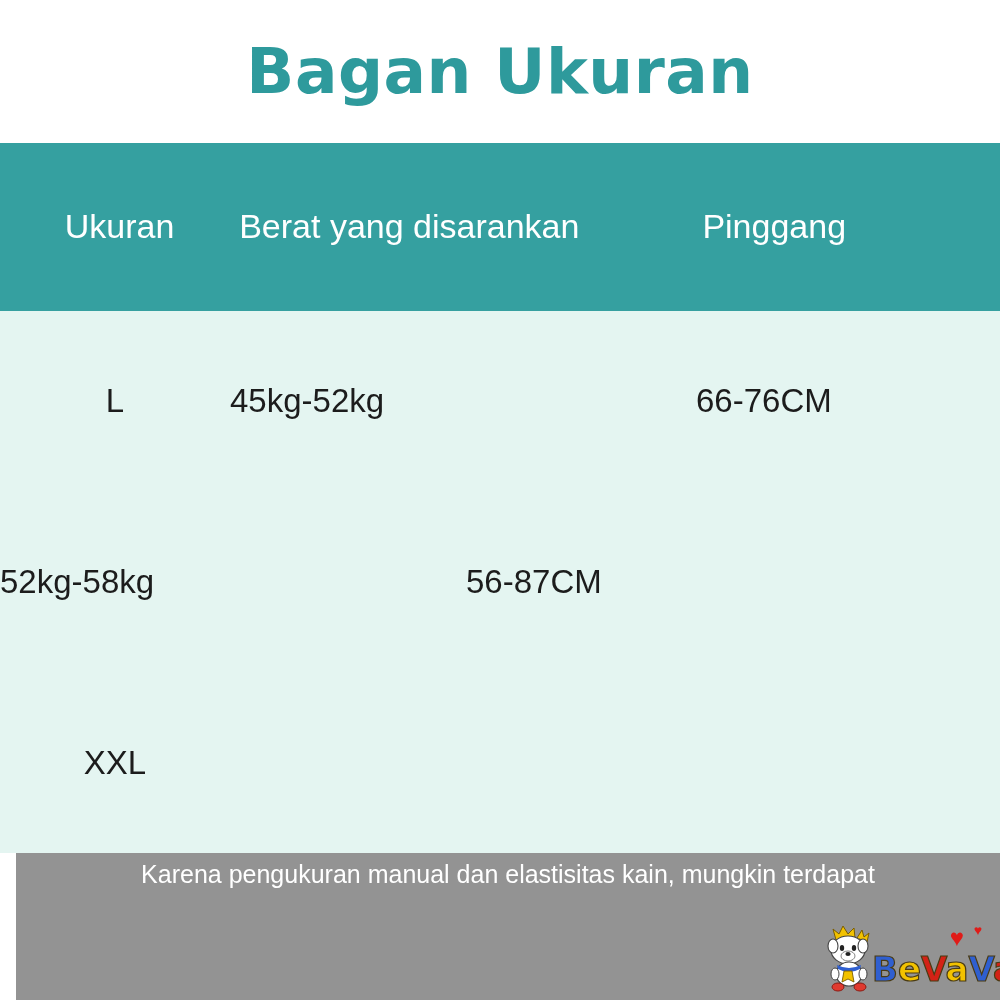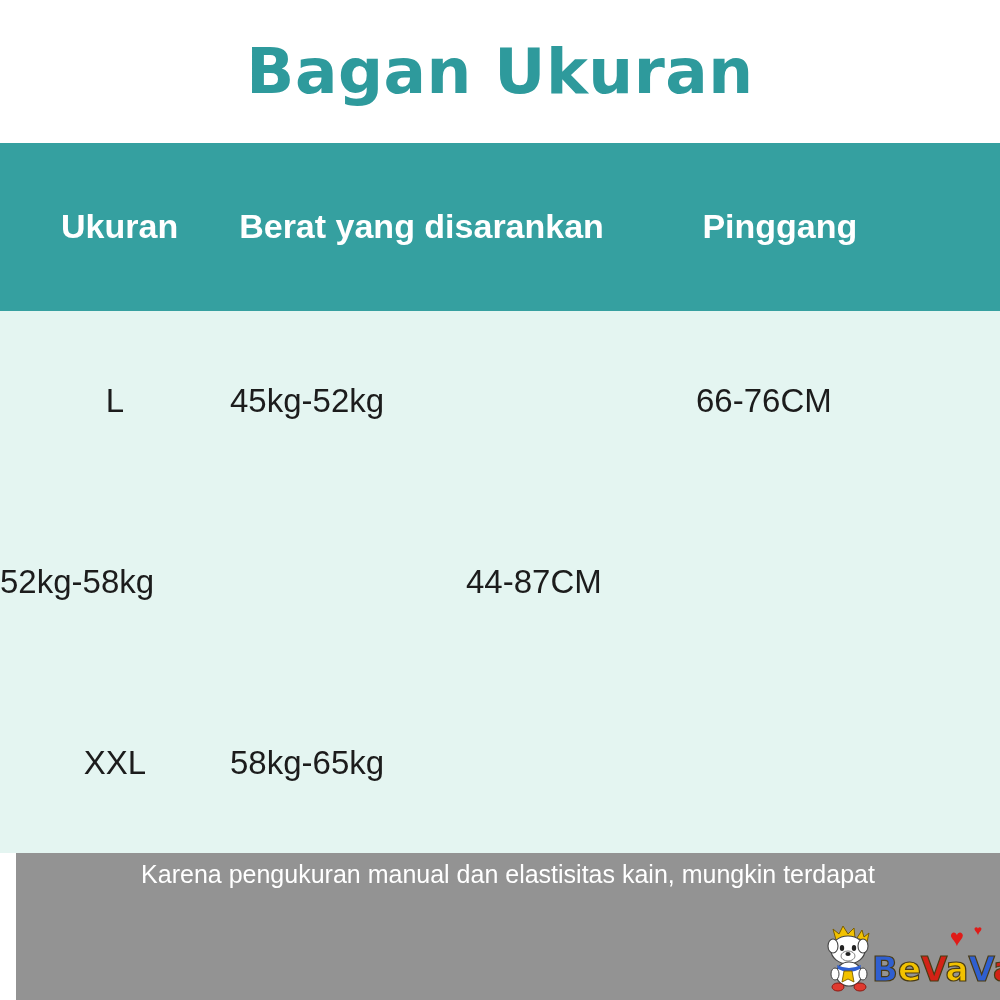--- a/index.html
+++ b/index.html
@@ -49,21 +49,21 @@
     align-items: center;
     flex: 0 0 auto;
   }
   .col-size   { width: 230px; text-align: center; }
   .col-weight { width: 466px; }
   .col-waist  { width: 304px; }
 
   .table-header .hcell {
     color: #ffffff;
     font-size: 34px;
-    font-weight: 700;
+    font-weight: 400;
     line-height: 1.1;
     margin-left: 7px;
   }
 
   
   .table-body {
     background: #e4f5f1;
     flex: 1 1 auto;
     display: flex;
     flex-direction: column;
@@ -162,26 +162,25 @@
   <div class="table-body">
 
     <div class="table-row">
       <div class="cell col-size">L</div>
       <div class="cell col-weight">45kg-52kg</div>
       <div class="cell col-waist">66-76CM</div>
     </div>
 
     <div class="table-row">
       <div class="cell col-weight">52kg-58kg</div>
-      <div class="cell col-waist">44-87CM</div>
+      <div class="cell col-waist">56-87CM</div>
     </div>
 
     <div class="table-row">
       <div class="cell col-size">XXL</div>
-      <div class="cell col-weight">58kg-65kg</div>
     </div>
 
   </div>
 
   <div class="footer">
     <div class="footer-line line1">Karena pengukuran manual dan elastisitas kain, mungkin terdapat</div>
 
     <div class="logo">
 
       <span class="heart h1">♥</span>

